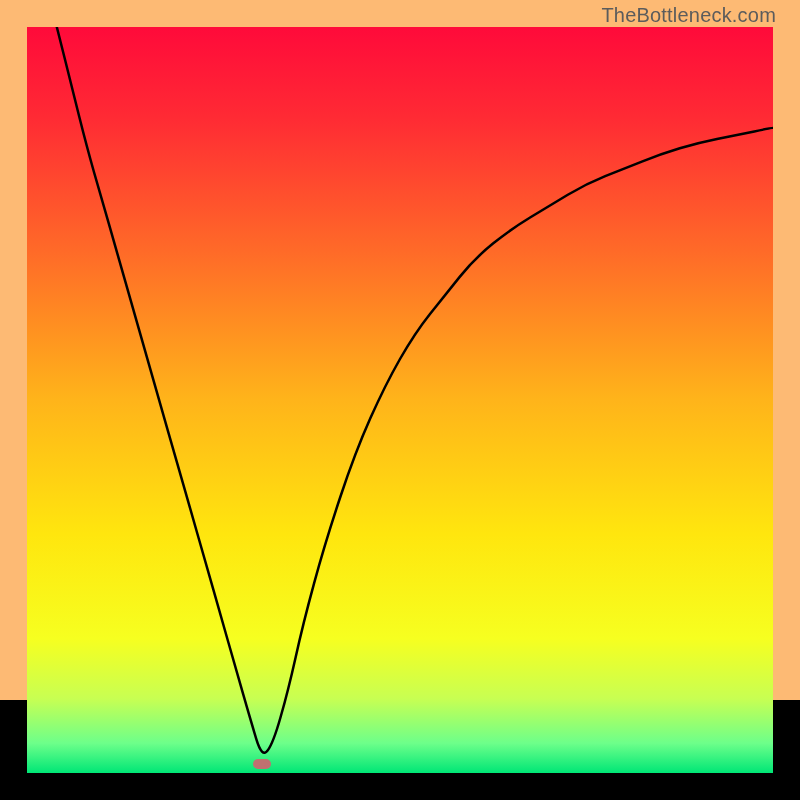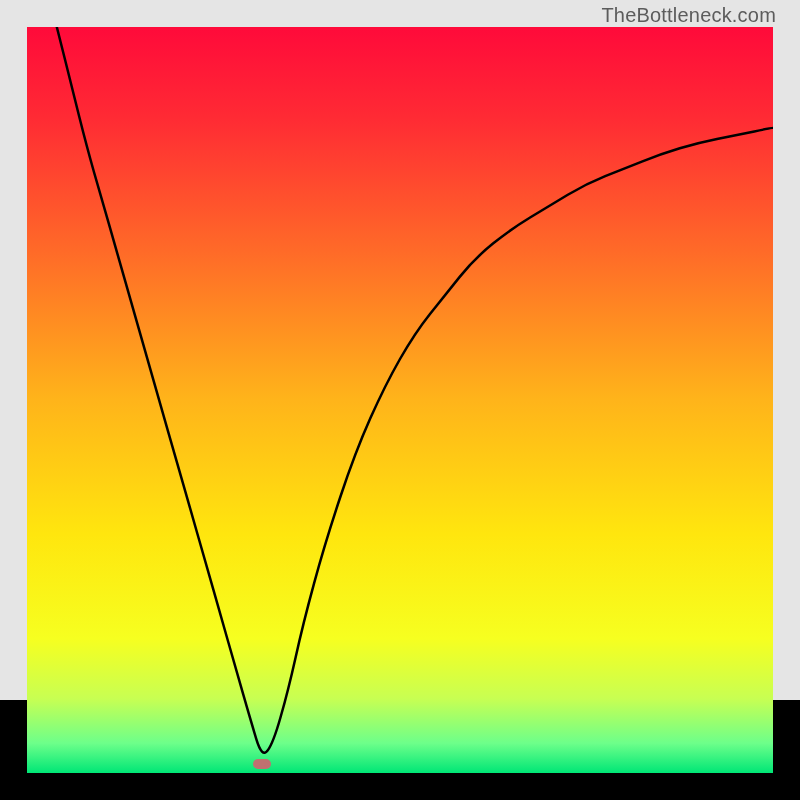--- a/index.html
+++ b/index.html
@@ -8,21 +8,21 @@
     width: 800px;
     height: 800px;
     background: #000000;
     overflow: hidden;
     font-family: Arial, Helvetica, sans-serif;
   }
   .frame {
     position: relative;
     width: 800px;
     height: 700px;
-    background: #e5e5e5;
+    background: #fdba74;
   }
   .watermark {
     position: absolute;
     top: 4px;
     right: 24px;
     color: #5c5c5c;
     font-size: 20px;
     font-weight: 500;
     letter-spacing: 0.2px;
     z-index: 3;

